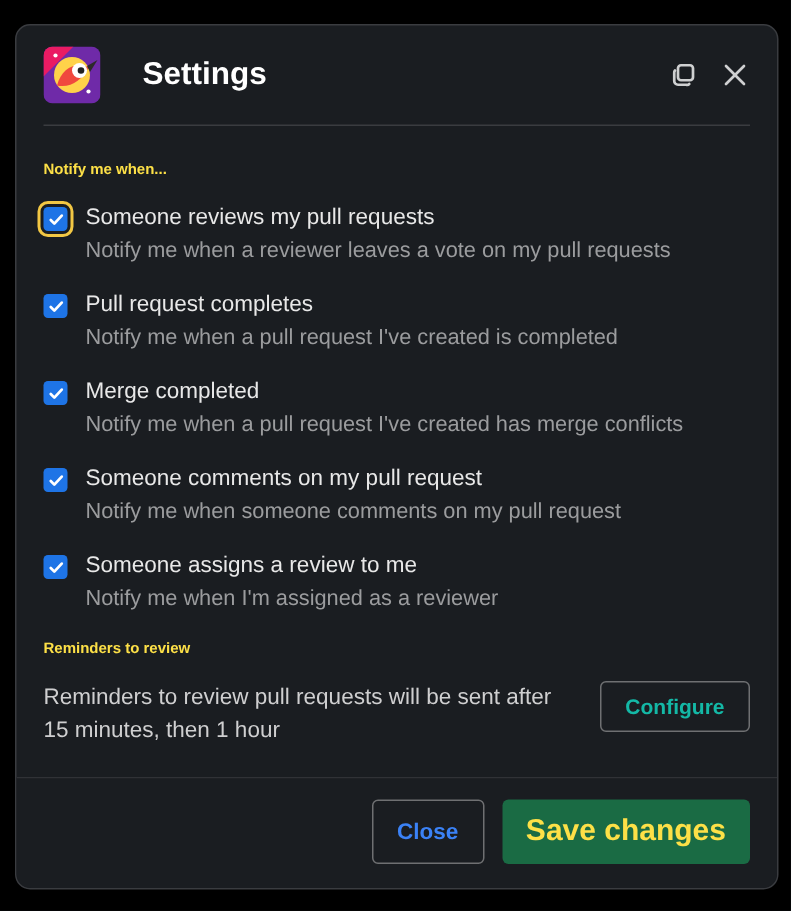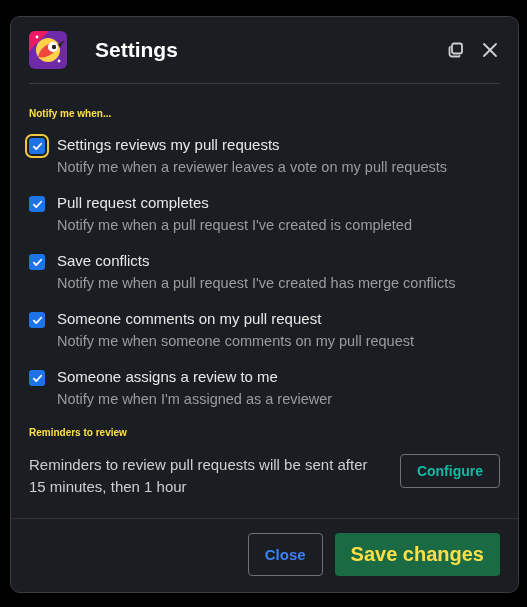--- a/index.html
+++ b/index.html
@@ -204,21 +204,21 @@
   <div class="content">
     <div class="section-h">Notify me when...</div>
     <div id="options-mount">
         <div class="opt">
           <div class="cbx focused">
             <svg viewBox="0 0 12 12">
               <path d="M2 6.2 L4.6 8.8 L10 3" stroke="#fff" stroke-width="2" fill="none" stroke-linecap="round" stroke-linejoin="round"></path>
             </svg>
           </div>
           <div class="opt-texts">
-            <div class="opt-label">Settings reviews my pull requests</div>
+            <div class="opt-label">Someone reviews my pull requests</div>
             <div class="opt-desc">Notify me when a reviewer leaves a vote on my pull requests</div>
           </div>
         </div>
         <div class="opt">
           <div class="cbx">
             <svg viewBox="0 0 12 12">
               <path d="M2 6.2 L4.6 8.8 L10 3" stroke="#fff" stroke-width="2" fill="none" stroke-linecap="round" stroke-linejoin="round"></path>
             </svg>
           </div>
           <div class="opt-texts">
@@ -226,21 +226,21 @@
             <div class="opt-desc">Notify me when a pull request I've created is completed</div>
           </div>
         </div>
         <div class="opt">
           <div class="cbx">
             <svg viewBox="0 0 12 12">
               <path d="M2 6.2 L4.6 8.8 L10 3" stroke="#fff" stroke-width="2" fill="none" stroke-linecap="round" stroke-linejoin="round"></path>
             </svg>
           </div>
           <div class="opt-texts">
-            <div class="opt-label">Save conflicts</div>
+            <div class="opt-label">Merge completed</div>
             <div class="opt-desc">Notify me when a pull request I've created has merge conflicts</div>
           </div>
         </div>
         <div class="opt">
           <div class="cbx">
             <svg viewBox="0 0 12 12">
               <path d="M2 6.2 L4.6 8.8 L10 3" stroke="#fff" stroke-width="2" fill="none" stroke-linecap="round" stroke-linejoin="round"></path>
             </svg>
           </div>
           <div class="opt-texts">

